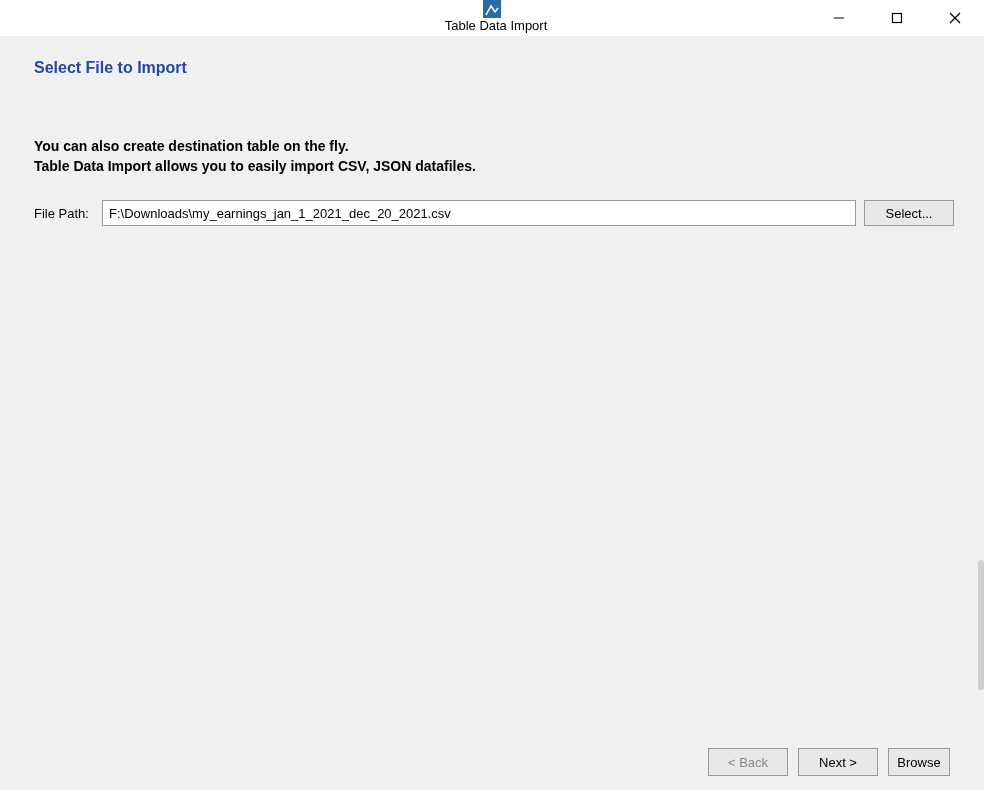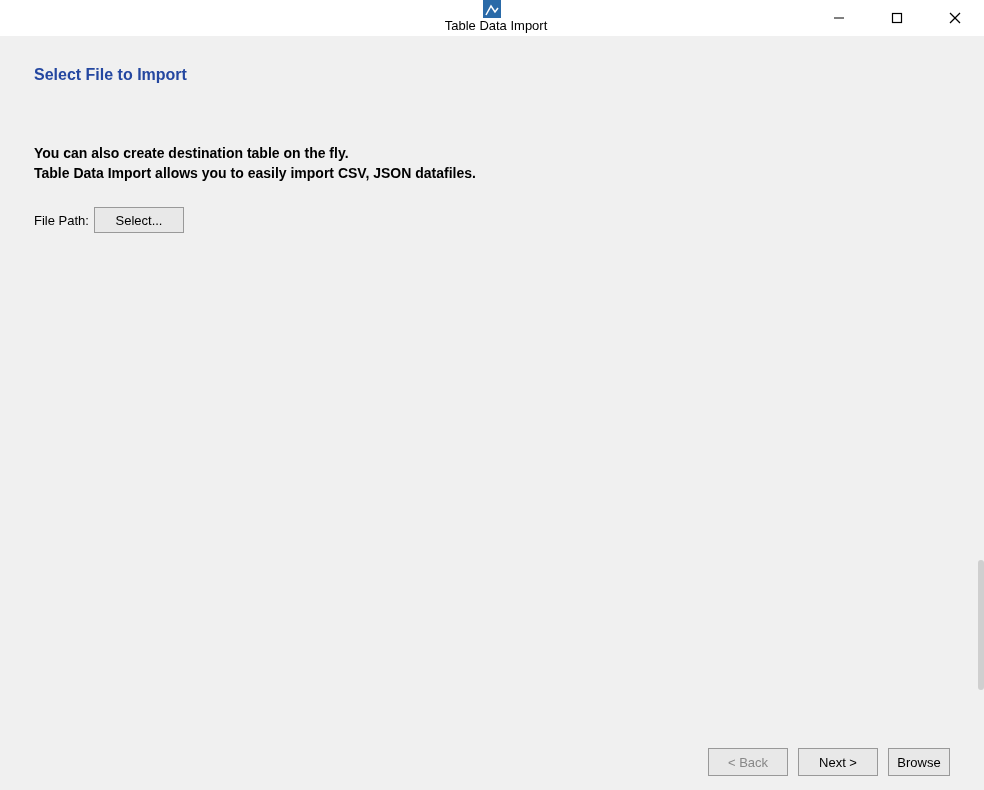--- a/index.html
+++ b/index.html
@@ -56,21 +56,21 @@
       background: transparent;
       border: none;
       cursor: pointer;
     }
     .win-ctrl svg {
       width: 12px;
       height: 12px;
     }
     .content {
       background: #f0f0f0;
-      padding: 30px 30px 0 30px;
+      padding: 23px 30px 0 30px;
       height: calc(790px - 36px - 56px);
       position: relative;
     }
     .heading {
       color: #2447a0;
       font-size: 16px;
       font-weight: bold;
       margin-bottom: 60px;
       margin-left: 4px;
     }
@@ -79,21 +79,21 @@
       font-weight: bold;
       color: #000;
       line-height: 1.4;
       margin-bottom: 24px;
       margin-left: 4px;
     }
     .file-row {
       display: flex;
       align-items: center;
       margin-left: 4px;
-      gap: 0;
+      gap: 8px;
     }
     .file-label {
       font-size: 13px;
       color: #000;
       min-width: 60px;
     }
     .file-input {
       flex: 1;
       height: 26px;
       padding: 2px 6px;
@@ -182,20 +182,21 @@
 </div>
 
 <div class="content">
   <div class="heading">Select File to Import</div>
   <div class="description">
     <div>You can also create destination table on the fly.</div>
     <div>Table Data Import allows you to easily import CSV, JSON datafiles.</div>
   </div>
   <div class="file-row">
     <div class="file-label">File Path:</div>
+    <input type="text" class="file-input" value="F:\Downloads\my_earnings_jan_1_2021_dec_20_2021.csv" style="">
     <button class="browse-btn">Select...</button>
   </div>
 </div>
 
 <div class="footer">
   <button class="footer-btn disabled" disabled="">&lt; Back</button>
   <button class="footer-btn">Next &gt;</button>
   <button class="footer-btn cancel">Browse</button>
 </div>
 

